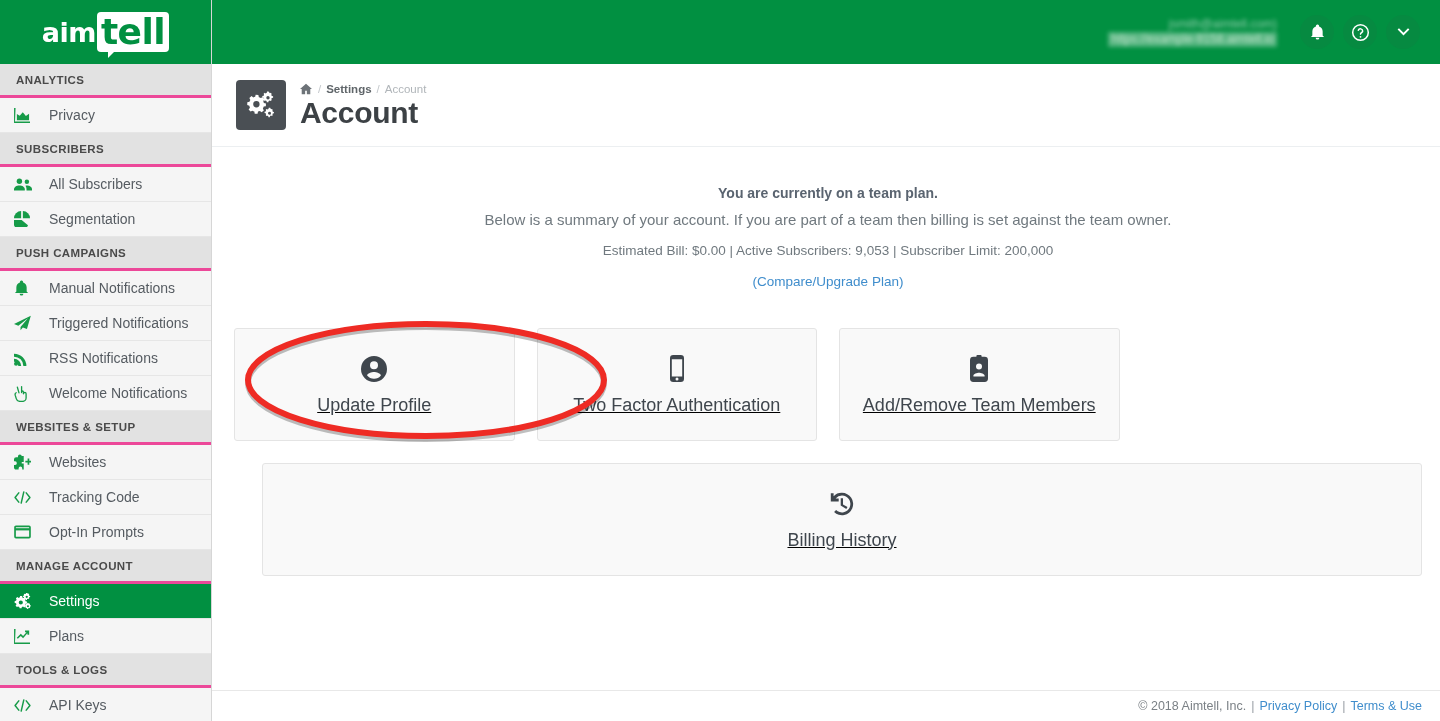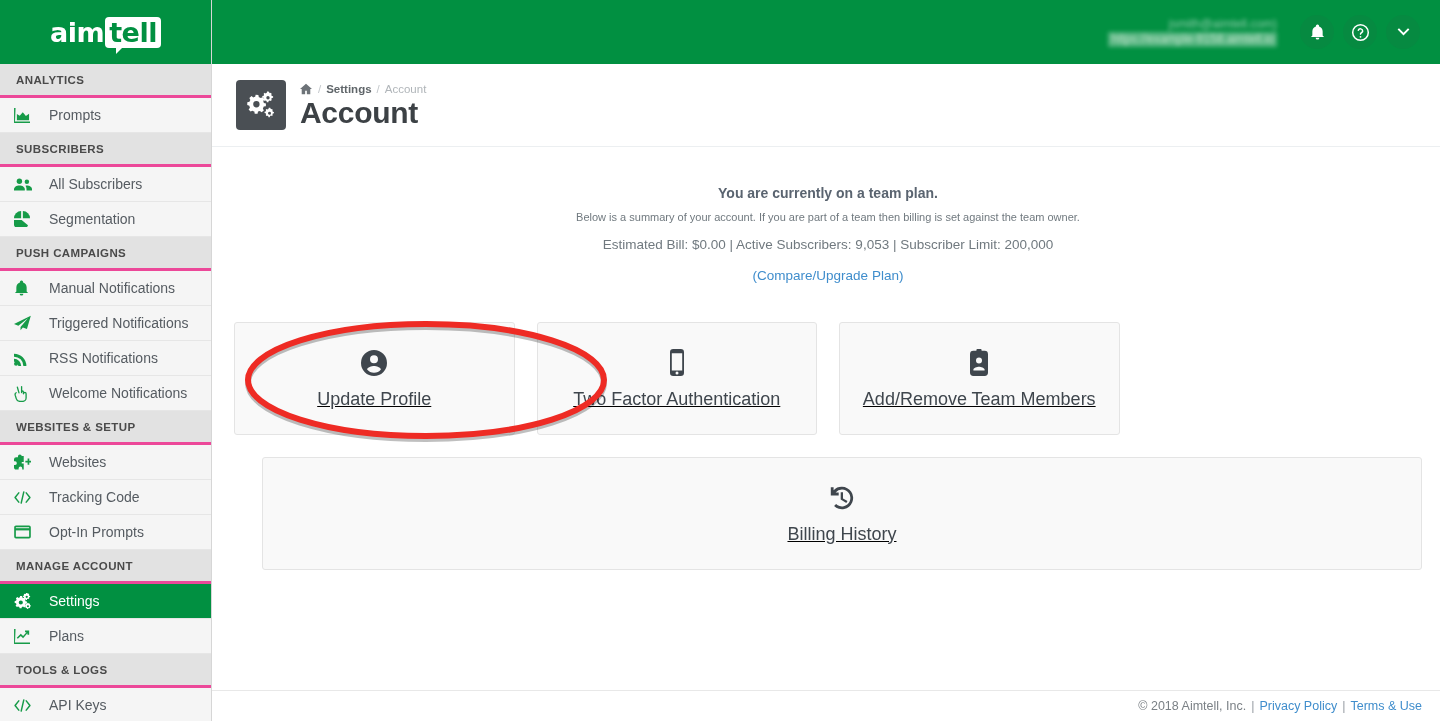--- a/index.html
+++ b/index.html
@@ -46,21 +46,21 @@
   }
   .logo-bubble {
     position: relative;
     background: #ffffff;
     border-radius: 4px;
     padding: 2px 4px 2px 4px;
     margin-left: 1px;
   }
   .logo-bubble-text {
     color: #019041;
-    font-size: 27px;
+    font-size: 36px;
     font-weight: bold;
     letter-spacing: -0.5px;
     line-height: 1;
     font-family: "DejaVu Sans", sans-serif;
     text-align: center;
   }
   .logo-bubble:after {
     content: "";
     position: absolute;
     bottom: -6px;
@@ -207,21 +207,21 @@
 
   .plan-title {
     text-align: center;
     font-size: 14px;
     font-weight: bold;
     color: #5a6470;
     margin: 12px 0 0 0;
   }
   .plan-sub {
     text-align: center;
-    font-size: 11px;
+    font-size: 15px;
     color: #70797f;
     margin-top: 10px;
   }
   .plan-stats {
     text-align: center;
     font-size: 13.5px;
     color: #70797f;
     margin-top: 14px;
   }
   .plan-link {
@@ -310,21 +310,21 @@
       </div>
     </div>
     <nav id="sidebar-nav">
         <div class="nav-section">ANALYTICS</div>
         <div class="nav-item">
           <span class="nav-ico">
             <svg width="17" height="15" viewBox="0 0 18 16" fill="currentColor">
               <path d="M1 14.4h16V16H0V0h1.6zM3 13h13V6.2l-3.4 2.4-3.3-4.2L6 8.2 3 6.3z"></path>
             </svg>
           </span>
-          <span class="nav-label">Prompts</span>
+          <span class="nav-label">Privacy</span>
         </div>
         <div class="nav-section">SUBSCRIBERS</div>
         <div class="nav-item">
           <span class="nav-ico">
             <svg width="18" height="15" viewBox="0 0 20 16" fill="currentColor">
               <circle cx="6" cy="4.4" r="3"></circle>
               <circle cx="14.3" cy="4.9" r="2.5"></circle>
               <path d="M0 13.4c0-2.7 2.7-4.4 6-4.4s6 1.7 6 4.4v1.3H0z"></path>
               <path d="M12.8 9.3c2.9-.6 7.2.6 7.2 3.9v1.5h-6.1v-1.6c0-1.5-.5-2.7-1.1-3.8z"></path>
             </svg>

